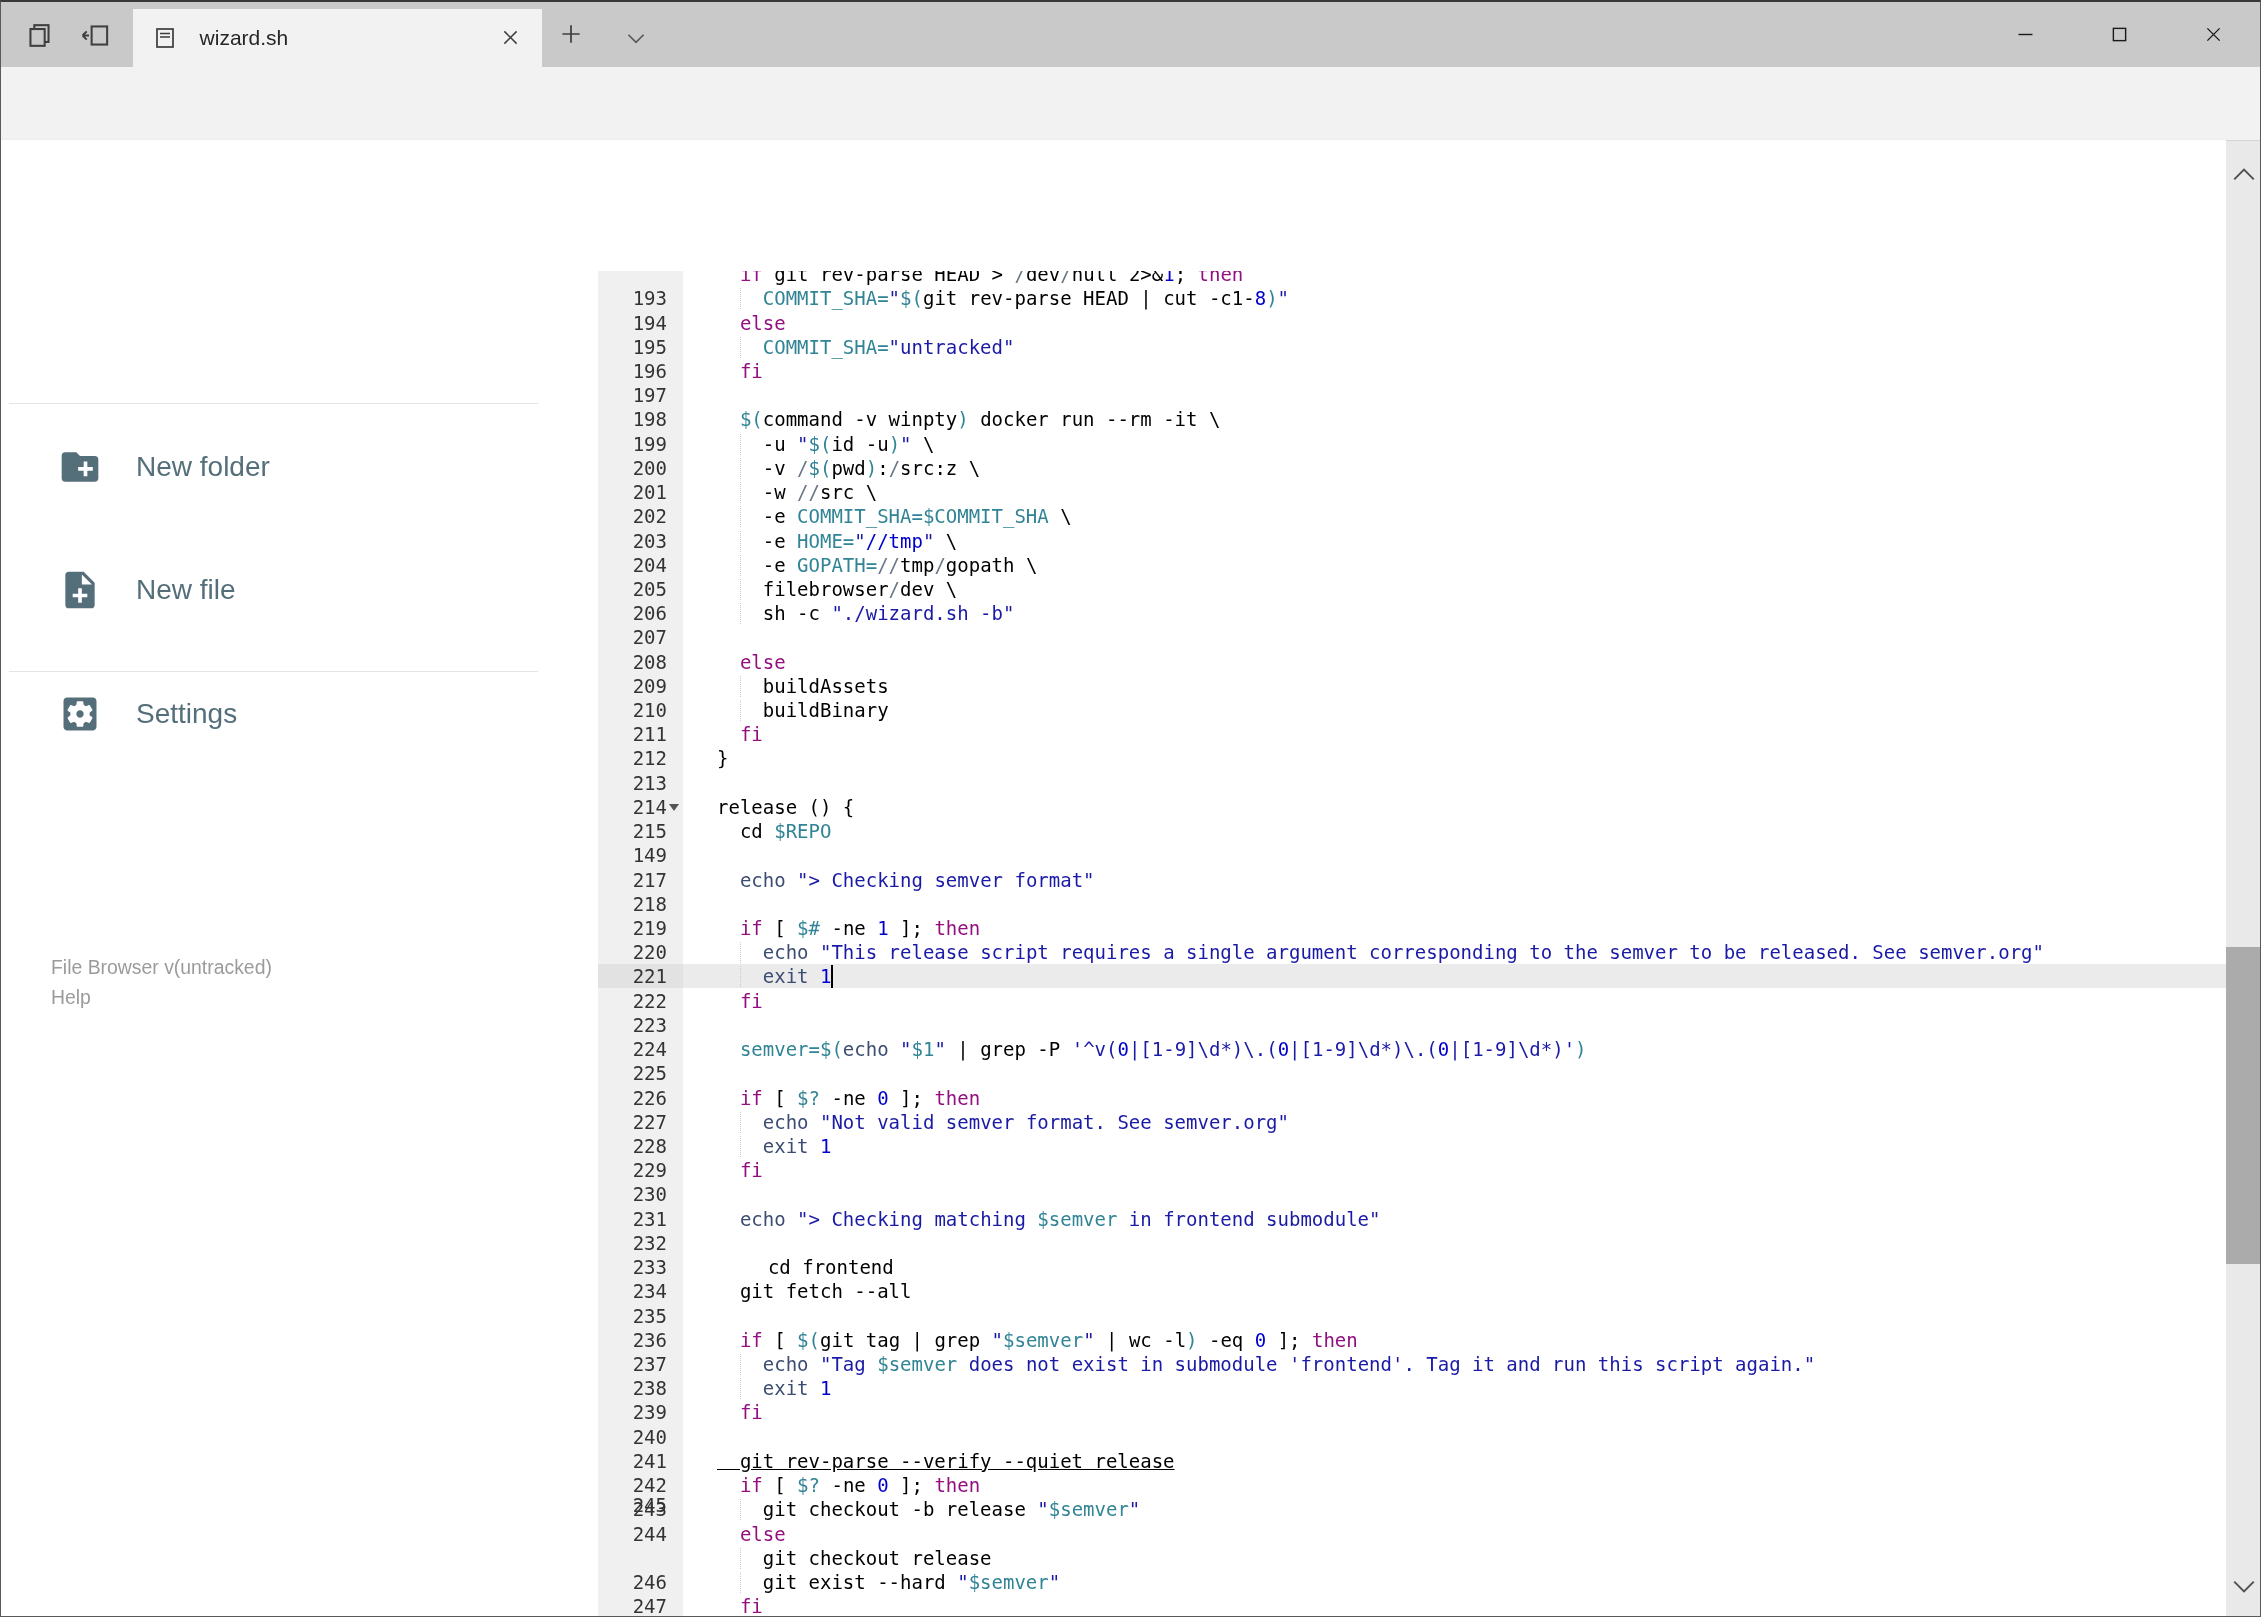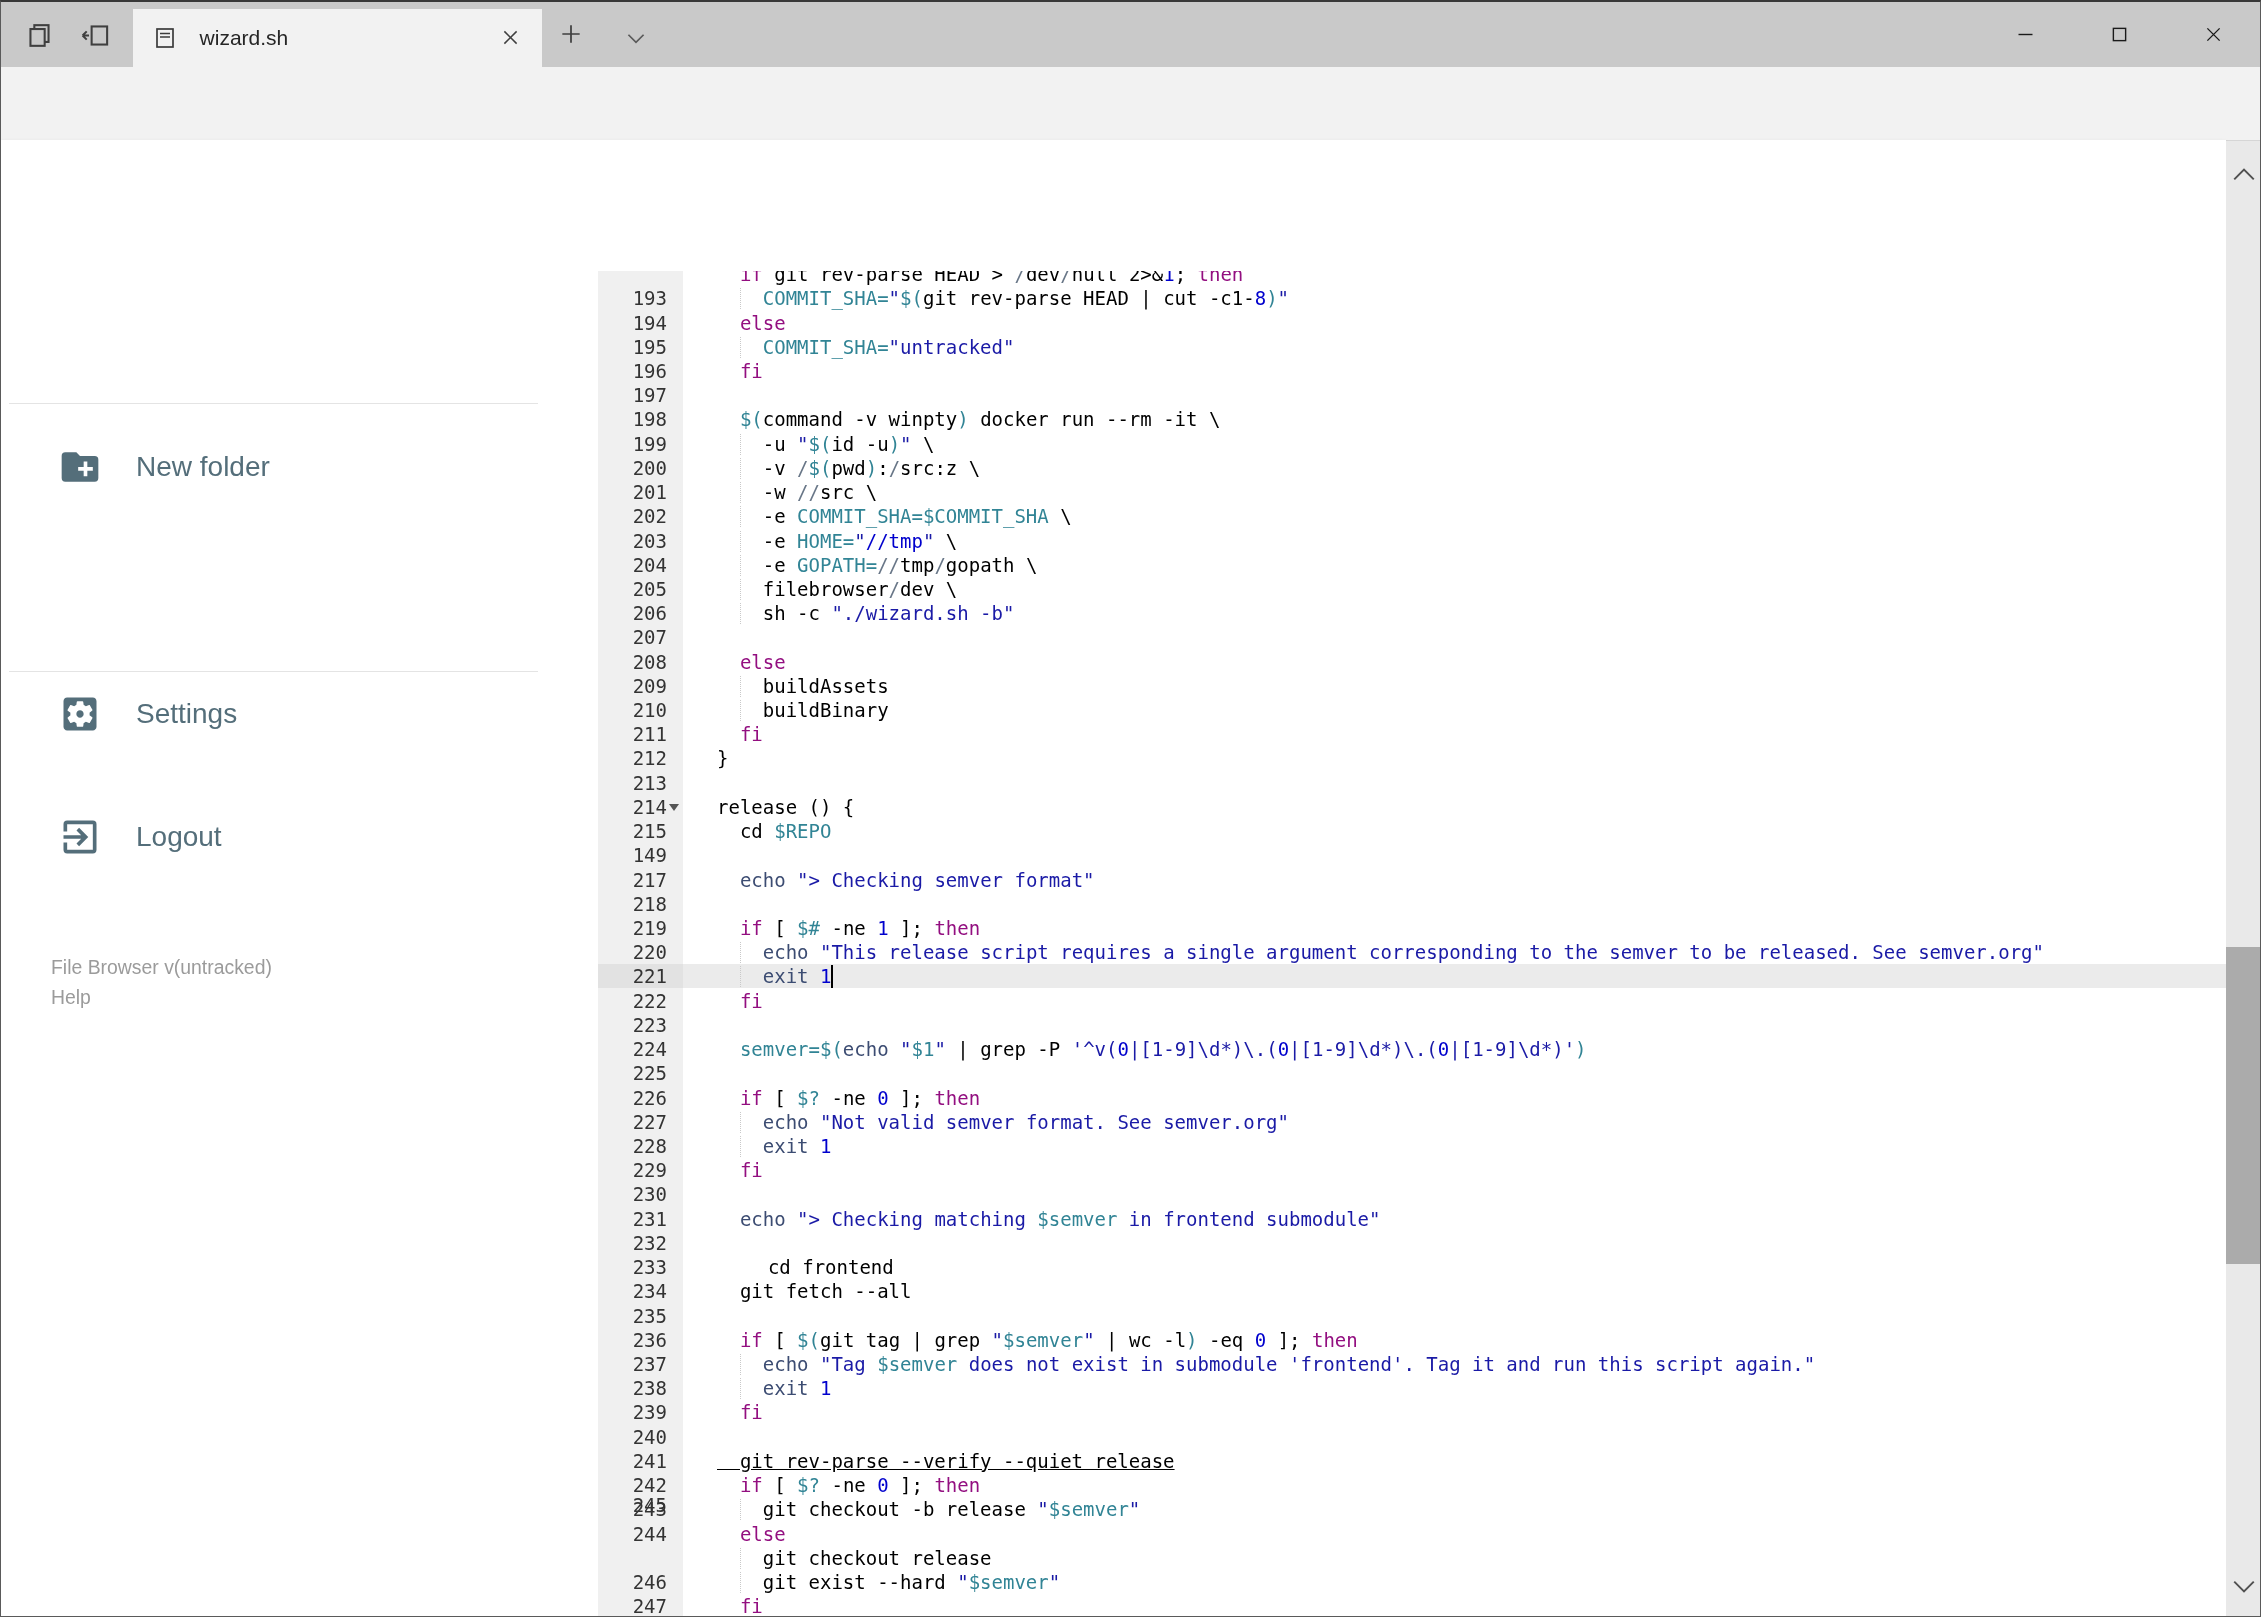--- a/index.html
+++ b/index.html
@@ -246,32 +246,32 @@
   </div>
 
   <div class="abs" id="sidebar">
     <div class="sb-div" style="top:132px;"></div>
     <div class="sb-item" style="top:151px;">
       <svg viewBox="0 0 24 24">
           <path d="M20 6h-8l-2-2H4a2 2 0 0 0-2 2v12a2 2 0 0 0 2 2h16a2 2 0 0 0 2-2V8a2 2 0 0 0-2-2zm-1 8h-3v3h-2v-3h-3v-2h3V9h2v3h3v2z"></path>
         </svg>
       <span class="sb-label">New folder</span>
     </div>
+    <div class="sb-item" style="top:274px;">
+      <svg viewBox="0 0 24 24">
+          <path d="M14 2H6a2 2 0 0 0-2 2v16a2 2 0 0 0 2 2h12a2 2 0 0 0 2-2V8l-6-6zm2 14h-3v3h-2v-3H8v-2h3v-3h2v3h3v2zm-3-7V3.5L18.5 9H13z"></path>
+        </svg>
+      <span class="sb-label">New file</span>
+    </div>
     <div class="sb-div" style="top:400px;"></div>
     <div class="sb-item" style="top:398px;">
       <svg viewBox="0 0 24 24">
           <path d="M12 10c-1.1 0-2 .9-2 2s.9 2 2 2 2-.9 2-2-.9-2-2-2zm7-7H5c-1.1 0-2 .9-2 2v14c0 1.1.9 2 2 2h14c1.1 0 2-.9 2-2V5c0-1.1-.9-2-2-2zm-1.75 9c0 .23-.02.46-.05.68l1.48 1.16c.13.11.17.3.08.45l-1.4 2.42c-.09.15-.27.21-.43.15l-1.74-.7c-.36.28-.76.51-1.18.69l-.26 1.85c-.03.17-.18.3-.35.3h-2.8c-.17 0-.32-.13-.35-.29l-.26-1.85c-.43-.18-.82-.41-1.18-.69l-1.74.7c-.16.06-.34 0-.43-.15l-1.4-2.42a.35.35 0 0 1 .08-.45l1.48-1.16c-.03-.23-.05-.46-.05-.69 0-.23.02-.46.05-.68l-1.48-1.16a.35.35 0 0 1-.08-.45l1.4-2.42c.09-.15.27-.21.43-.15l1.74.7c.36-.28.76-.51 1.18-.69l.26-1.85c.03-.17.18-.3.35-.3h2.8c.17 0 .32.13.35.29l.26 1.85c.43.18.82.41 1.18.69l1.74-.7c.16-.06.34 0 .43.15l1.4 2.42c.09.15.05.34-.08.45l-1.48 1.16c.03.23.05.46.05.69z"></path>
         </svg>
       <span class="sb-label">Settings</span>
-    </div>
-    <div class="sb-item" style="top:521px;">
-      <svg viewBox="0 0 24 24">
-          <path d="M10.09 15.59L11.5 17l5-5-5-5-1.41 1.41L12.67 11H3v2h9.67l-2.58 2.59zM19 3H5a2 2 0 0 0-2 2v4h2V5h14v14H5v-4H3v4a2 2 0 0 0 2 2h14a2 2 0 0 0 2-2V5a2 2 0 0 0-2-2z"></path>
-        </svg>
-      <span class="sb-label">Logout</span>
     </div>
     <div class="sb-foot" style="top:685px;">File Browser v(untracked)</div>
     <div class="sb-foot" style="top:715px;">Help</div>
   </div>
 
   <div class="abs" id="editor">
     <div id="code-rows">
         <div class="code-row" style="top: -9px;"><span class="crow-in"><span style="color: rgb(0, 0, 0);">  </span><span style="color: rgb(147, 15, 128);">if</span><span style="color: rgb(0, 0, 0);"> git rev-parse HEAD &gt; </span><span style="color: rgb(104, 118, 135);">/</span><span style="color: rgb(0, 0, 0);">dev</span><span style="color: rgb(104, 118, 135);">/</span><span style="color: rgb(0, 0, 0);">null 2&gt;&amp;</span><span style="color: rgb(0, 0, 205);">1</span><span style="color: rgb(0, 0, 0);">; </span><span style="color: rgb(147, 15, 128);">then</span></span></div>
         <div class="code-row" style="top: 15.3px;"><span class="guide"></span><span class="crow-in"><span style="color: rgb(0, 0, 0);">    </span><span style="color: rgb(49, 132, 149);">COMMIT_SHA=</span><span style="color: rgb(26, 26, 166);">"</span><span style="color: rgb(49, 132, 149);">$(</span><span style="color: rgb(0, 0, 0);">git rev-parse HEAD | cut -c1-</span><span style="color: rgb(0, 0, 205);">8</span><span style="color: rgb(49, 132, 149);">)</span><span style="color: rgb(26, 26, 166);">"</span></span></div>
         <div class="code-row" style="top: 40px;"><span class="crow-in"><span style="color: rgb(0, 0, 0);">  </span><span style="color: rgb(147, 15, 128);">else</span></span></div>

